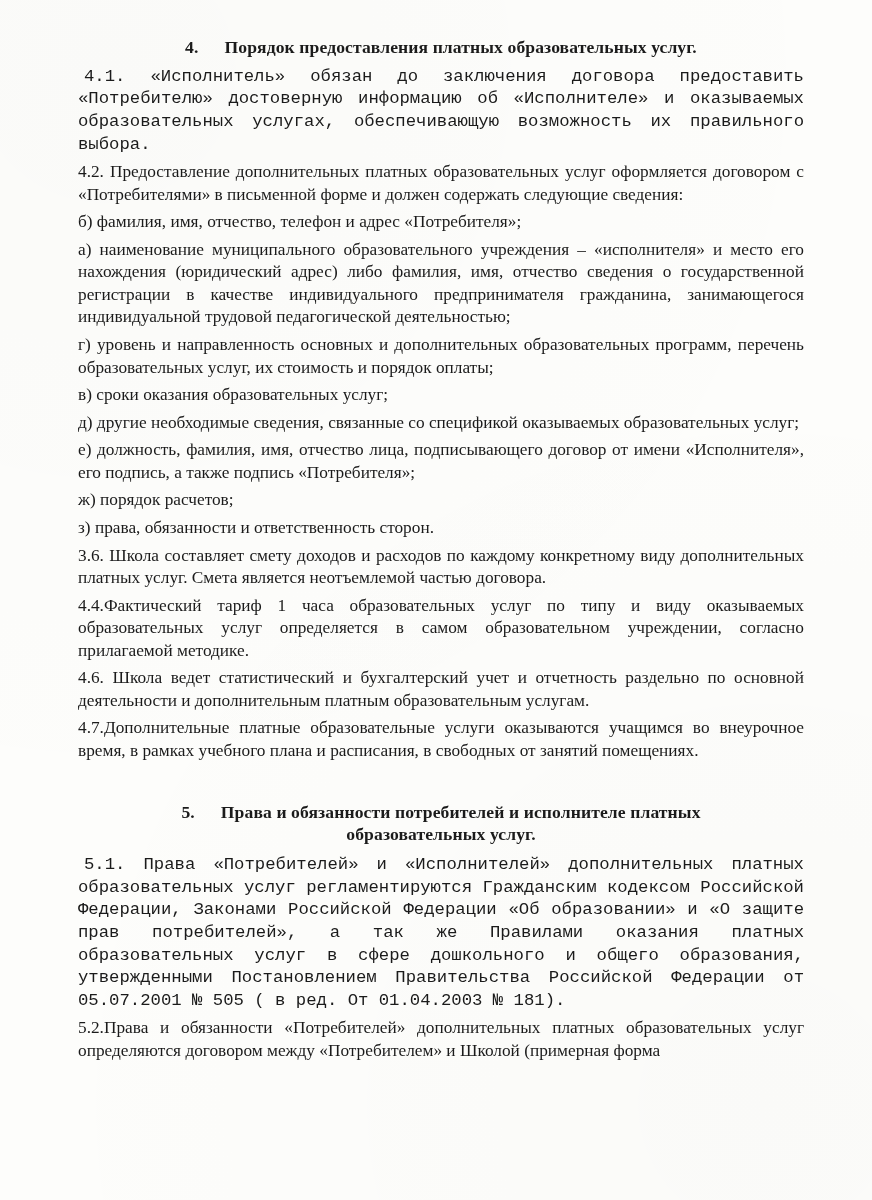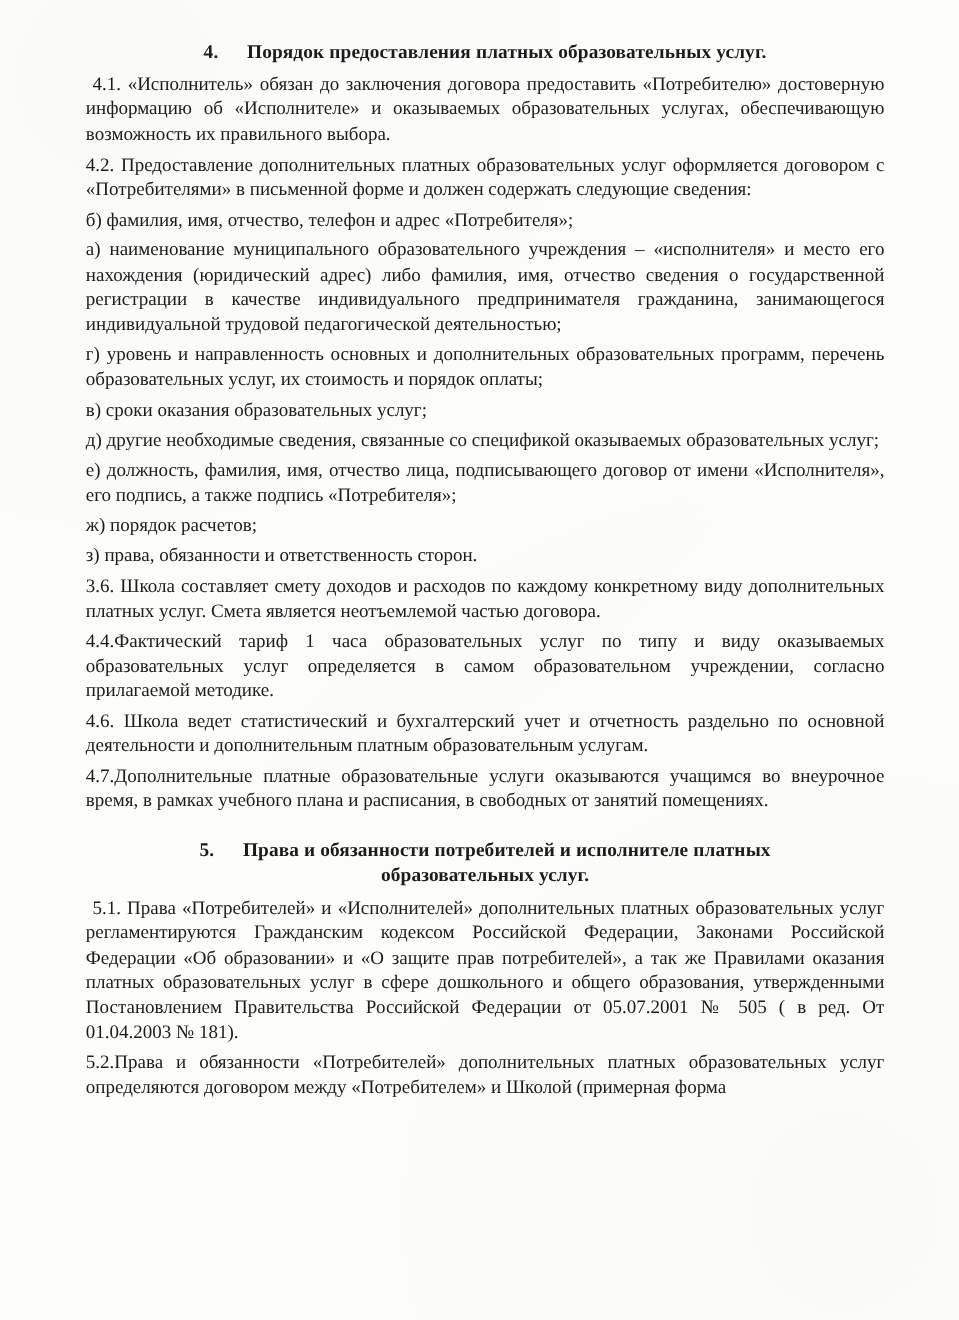--- a/index.html
+++ b/index.html
@@ -38,32 +38,33 @@
   }
   h2.section-heading .num {
     display: inline-block;
     margin-right: 26px;
   }
   h2.section-heading.first {
     margin-top: 2px;
     margin-bottom: 7px;
   }
   h2.section-heading.second {
-    margin-top: 21px;
+    margin-top: 38px;
     margin-bottom: 8px;
     padding: 0 38px;
   }
   p.para {
     margin: 0 0 5px 0;
     text-align: justify;
     text-justify: inter-word;
     hyphens: none;
   }
   p.para.indent {
     text-indent: 6px;
+    font-family: Liberation Mono, monospace;
   }
   p.para.last {
     margin-bottom: 0;
   }
   .bottom-spacer {
     height: 26px;
   }
 </style>
 </head>
 <body>

